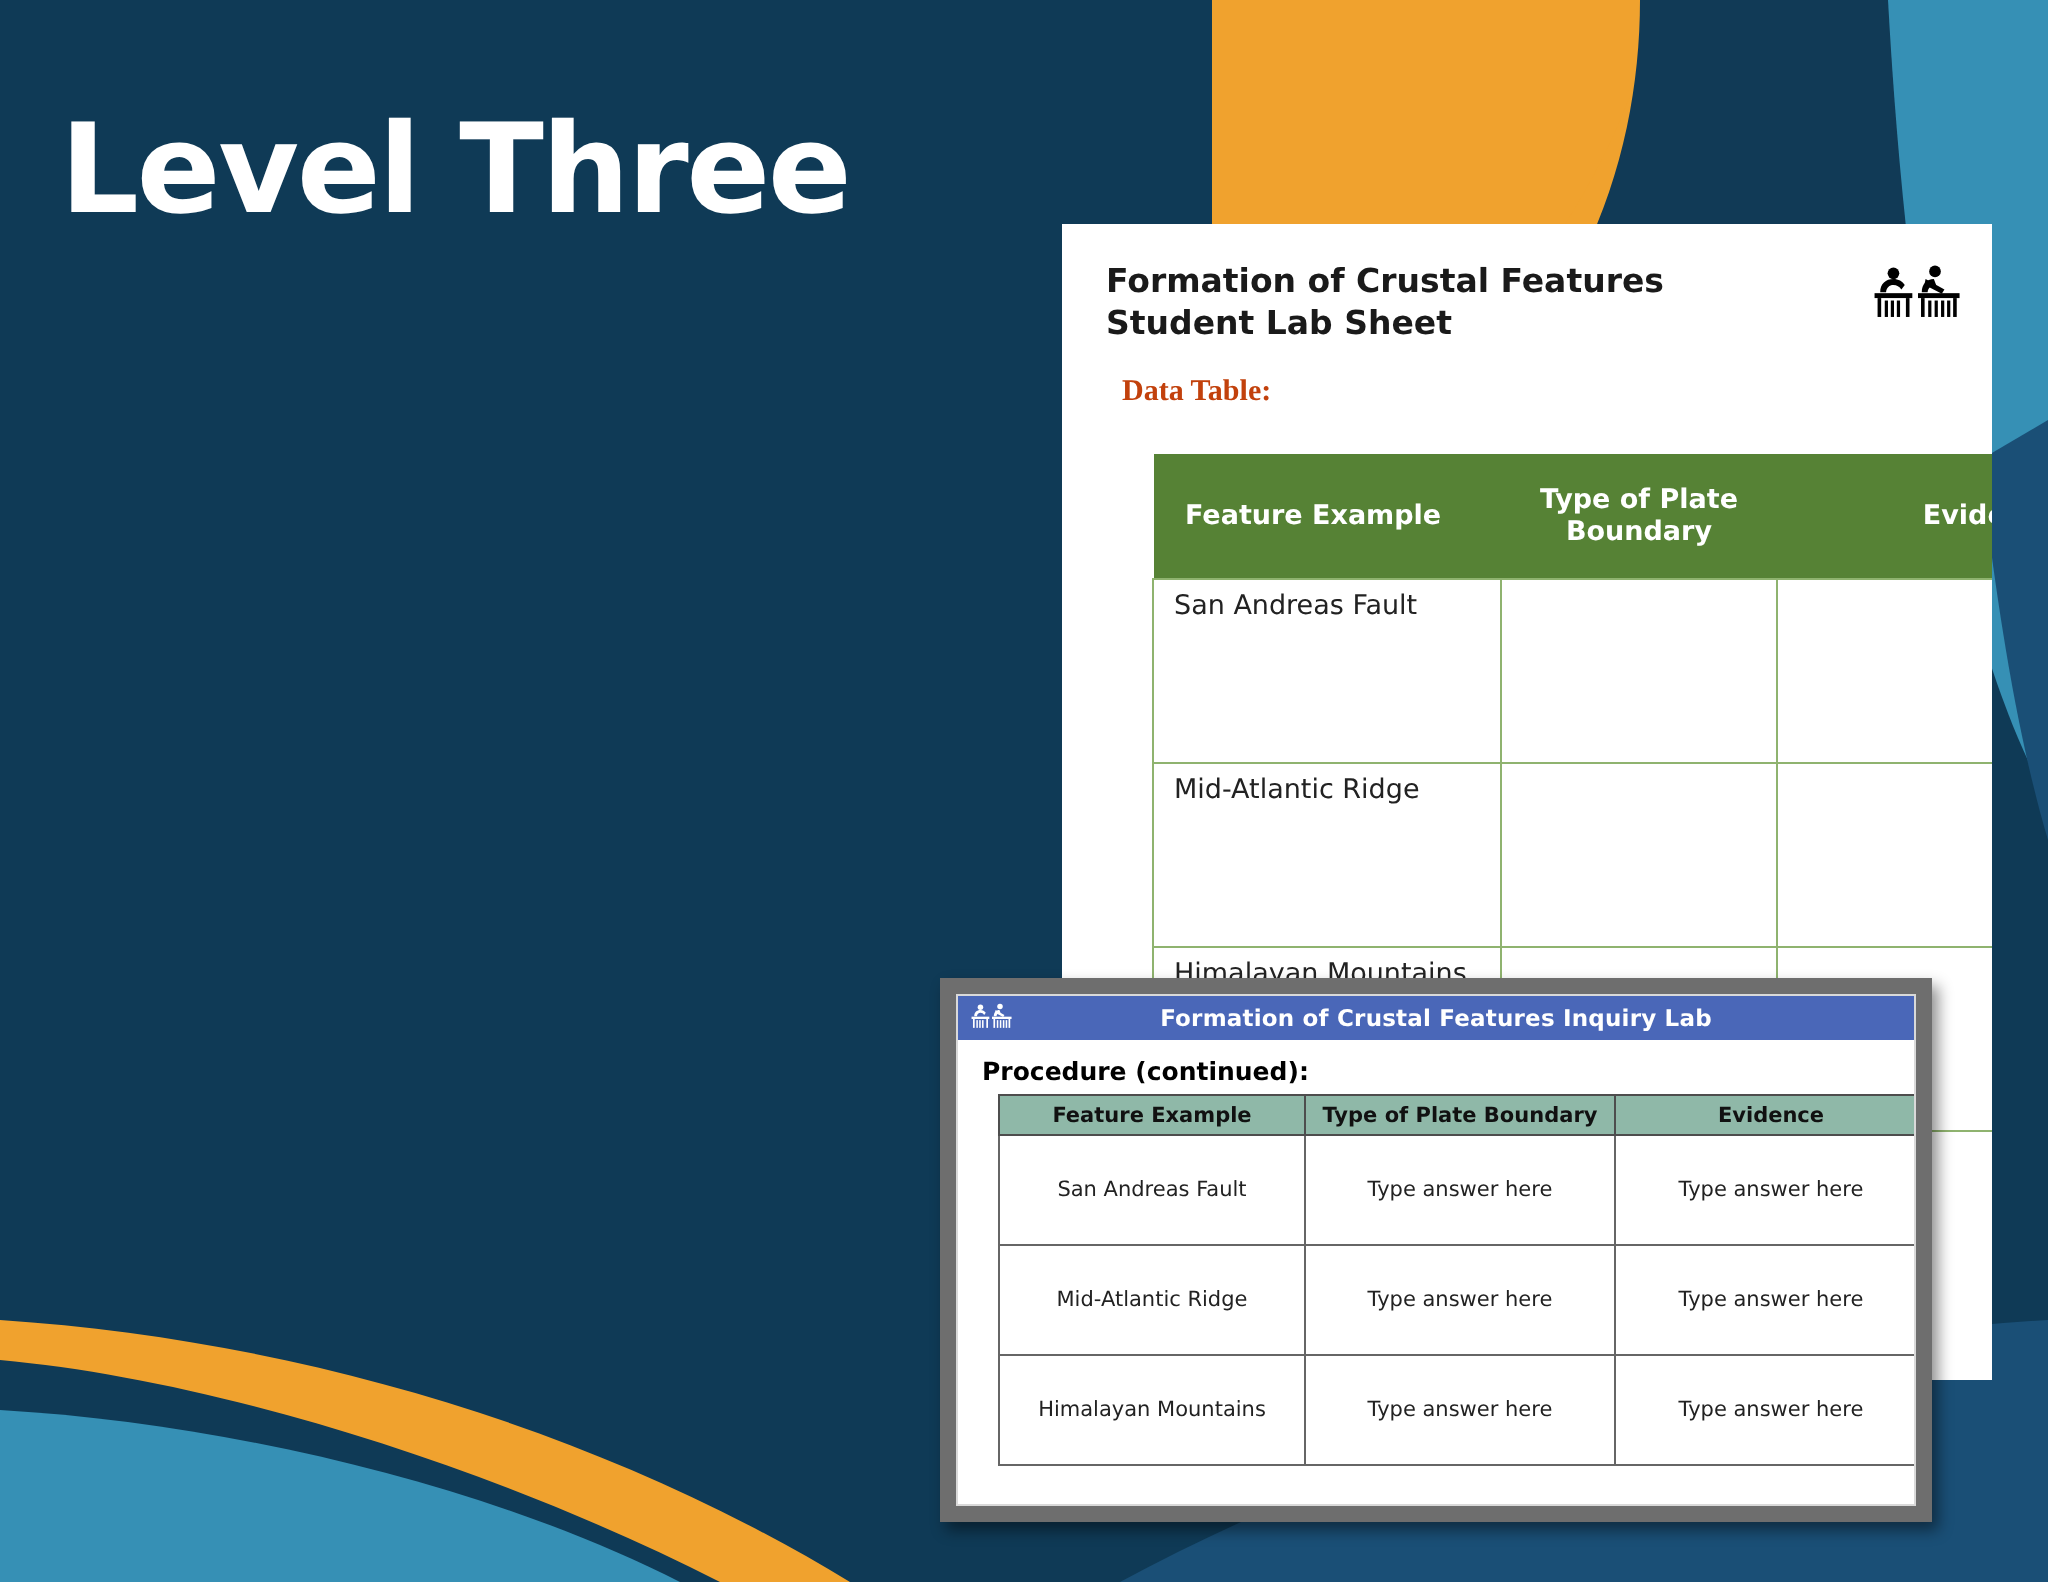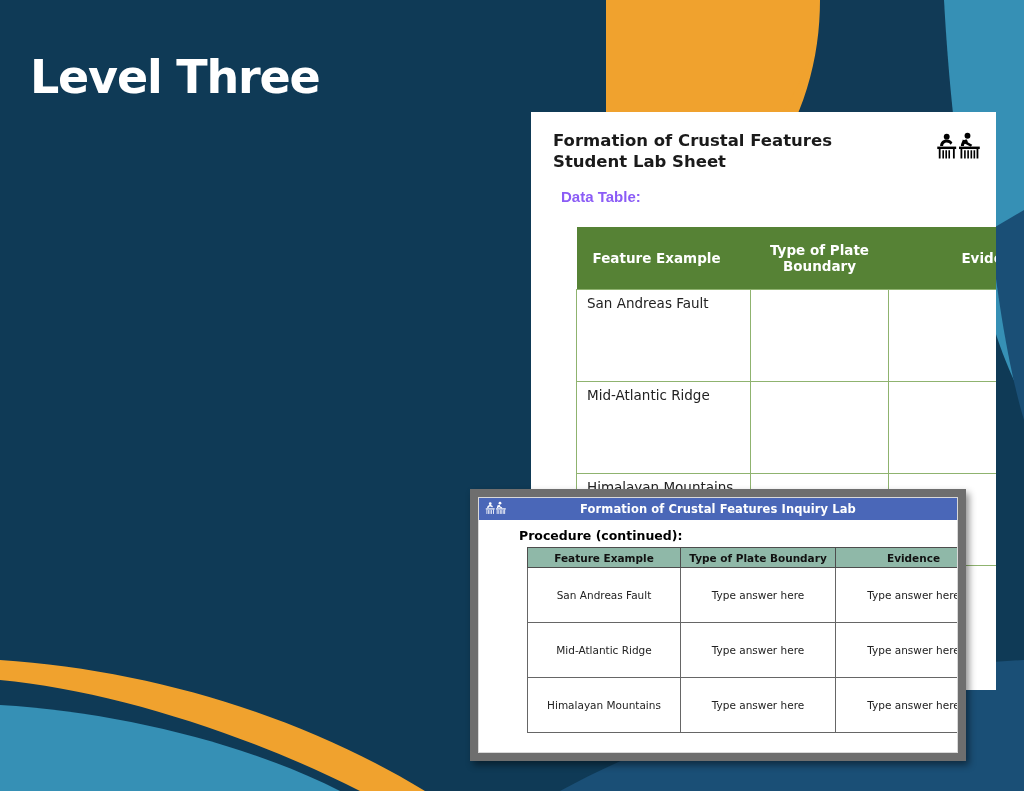--- a/index.html
+++ b/index.html
@@ -23,21 +23,21 @@
     position: absolute;
     left: 30px;
     top: 54px;
     width: 470px;
     z-index: 5;
   }
   #slide-title {
     color: #ffffff;
     font-family: "DejaVu Sans", sans-serif;
     font-weight: bold;
-    font-size: 46px;
+    font-size: 62px;
     line-height: 1.0;
     letter-spacing: -1.2px;
     margin: 0;
   }
   #body-block {
     position: absolute;
     left: 30px;
     top: 265px;
     width: 490px;
     z-index: 5;
@@ -75,22 +75,22 @@
     color: #1a1a1a;
     font-family: "DejaVu Sans", sans-serif;
     font-weight: bold;
     font-size: 16.5px;
     line-height: 1.28;
     margin: 0;
     padding-right: 8px;
   }
   #doc-icon { width: 46px; height: 34px; flex: none; margin-top: 1px; }
   #doc-subtitle {
-    color: #8b5cf6;
-    font-family: Liberation Sans, sans-serif;
+    color: #c2410c;
+    font-family: Liberation Serif, serif;
     font-weight: bold;
     font-size: 15px;
     margin: 16px 0 0 30px;
   }
 
   
   #doc-table {
     margin: 22px 0 0 45px;
     width: 480px;
     border-collapse: collapse;
@@ -158,21 +158,21 @@
   #dialog-title {
     position: absolute;
     left: 0; right: 0;
     text-align: center;
     color: #ffffff;
     font-family: "DejaVu Sans", sans-serif;
     font-weight: bold;
     font-size: 11.5px;
     letter-spacing: 0.1px;
   }
-  #dialog-body { padding: 8px 2px 0 10px; margin-left: 28px; }
+  #dialog-body { padding: 8px 2px 0 10px; }
   #procedure-label {
     color: #000000;
     font-family: "DejaVu Sans", sans-serif;
     font-weight: bold;
     font-size: 12.5px;
     margin: 0 0 4px 2px;
   }
   #dialog-table {
     width: 455px;
     margin-left: 10px;

